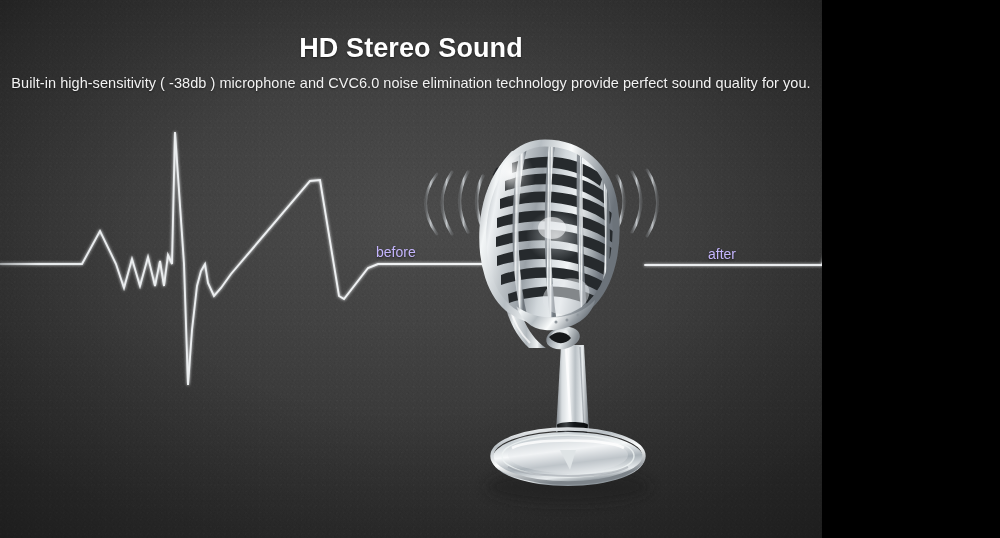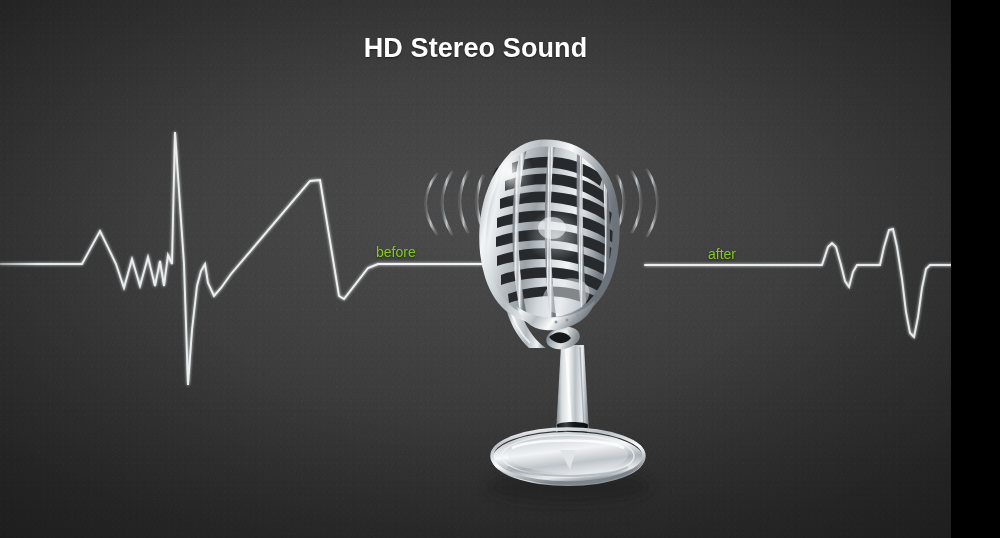--- a/index.html
+++ b/index.html
@@ -2,21 +2,21 @@
 <html><head>
 <meta charset="utf-8">
 <style>
   html, body {
     margin: 0;
     padding: 0;
     background: #000;
   }
   #stage {
     position: relative;
-    width: 951px;
+    width: 822px;
     height: 538px;
     overflow: hidden;
     background: #3a3a3a;
     font-family: "Liberation Sans", sans-serif;
     -webkit-font-smoothing: antialiased;
   }
 
   
   .bg-base {
     position: absolute;
@@ -71,21 +71,21 @@
     text-align: center;
     font-size: 14.5px;
     font-weight: normal;
     color: #f2f2f2;
     letter-spacing: .05px;
     text-shadow: 0 1px 2px rgba(0,0,0,.5);
   }
   .wave-label {
     position: absolute;
     font-size: 14px;
-    color: #84cc16;
+    color: #c4b5fd;
     text-shadow: 0 1px 2px rgba(0,0,0,.55);
     white-space: nowrap;
   }
   #label-before { left: 376px; top: 244px; }
   #label-after  { left: 708px; top: 246px; }
 
   
   .layer {
     position: absolute;
     inset: 0;
@@ -360,17 +360,18 @@
 
       <path d="M 516 306 C 540 324 577 320 595 300 C 592 318 570 332 545 330 C 531 329 521 319 516 306 Z" fill="url(#rimChrome)"></path>
 
       <circle cx="556" cy="322" r="1.5" fill="#8e959b"></circle>
       <circle cx="567" cy="320" r="1.5" fill="#8e959b"></circle>
       <circle cx="578" cy="315" r="1.5" fill="#8e959b"></circle>
     </g>
   </svg>
 
   <div class="headline">HD Stereo Sound</div>
+  <div class="subhead">Built-in high-sensitivity ( -38db ) microphone and CVC6.0 noise elimination technology provide perfect sound quality for you.</div>
 
   <div class="wave-label" id="label-before">before</div>
   <div class="wave-label" id="label-after">after</div>
 
 </div>
 
 </body></html>

